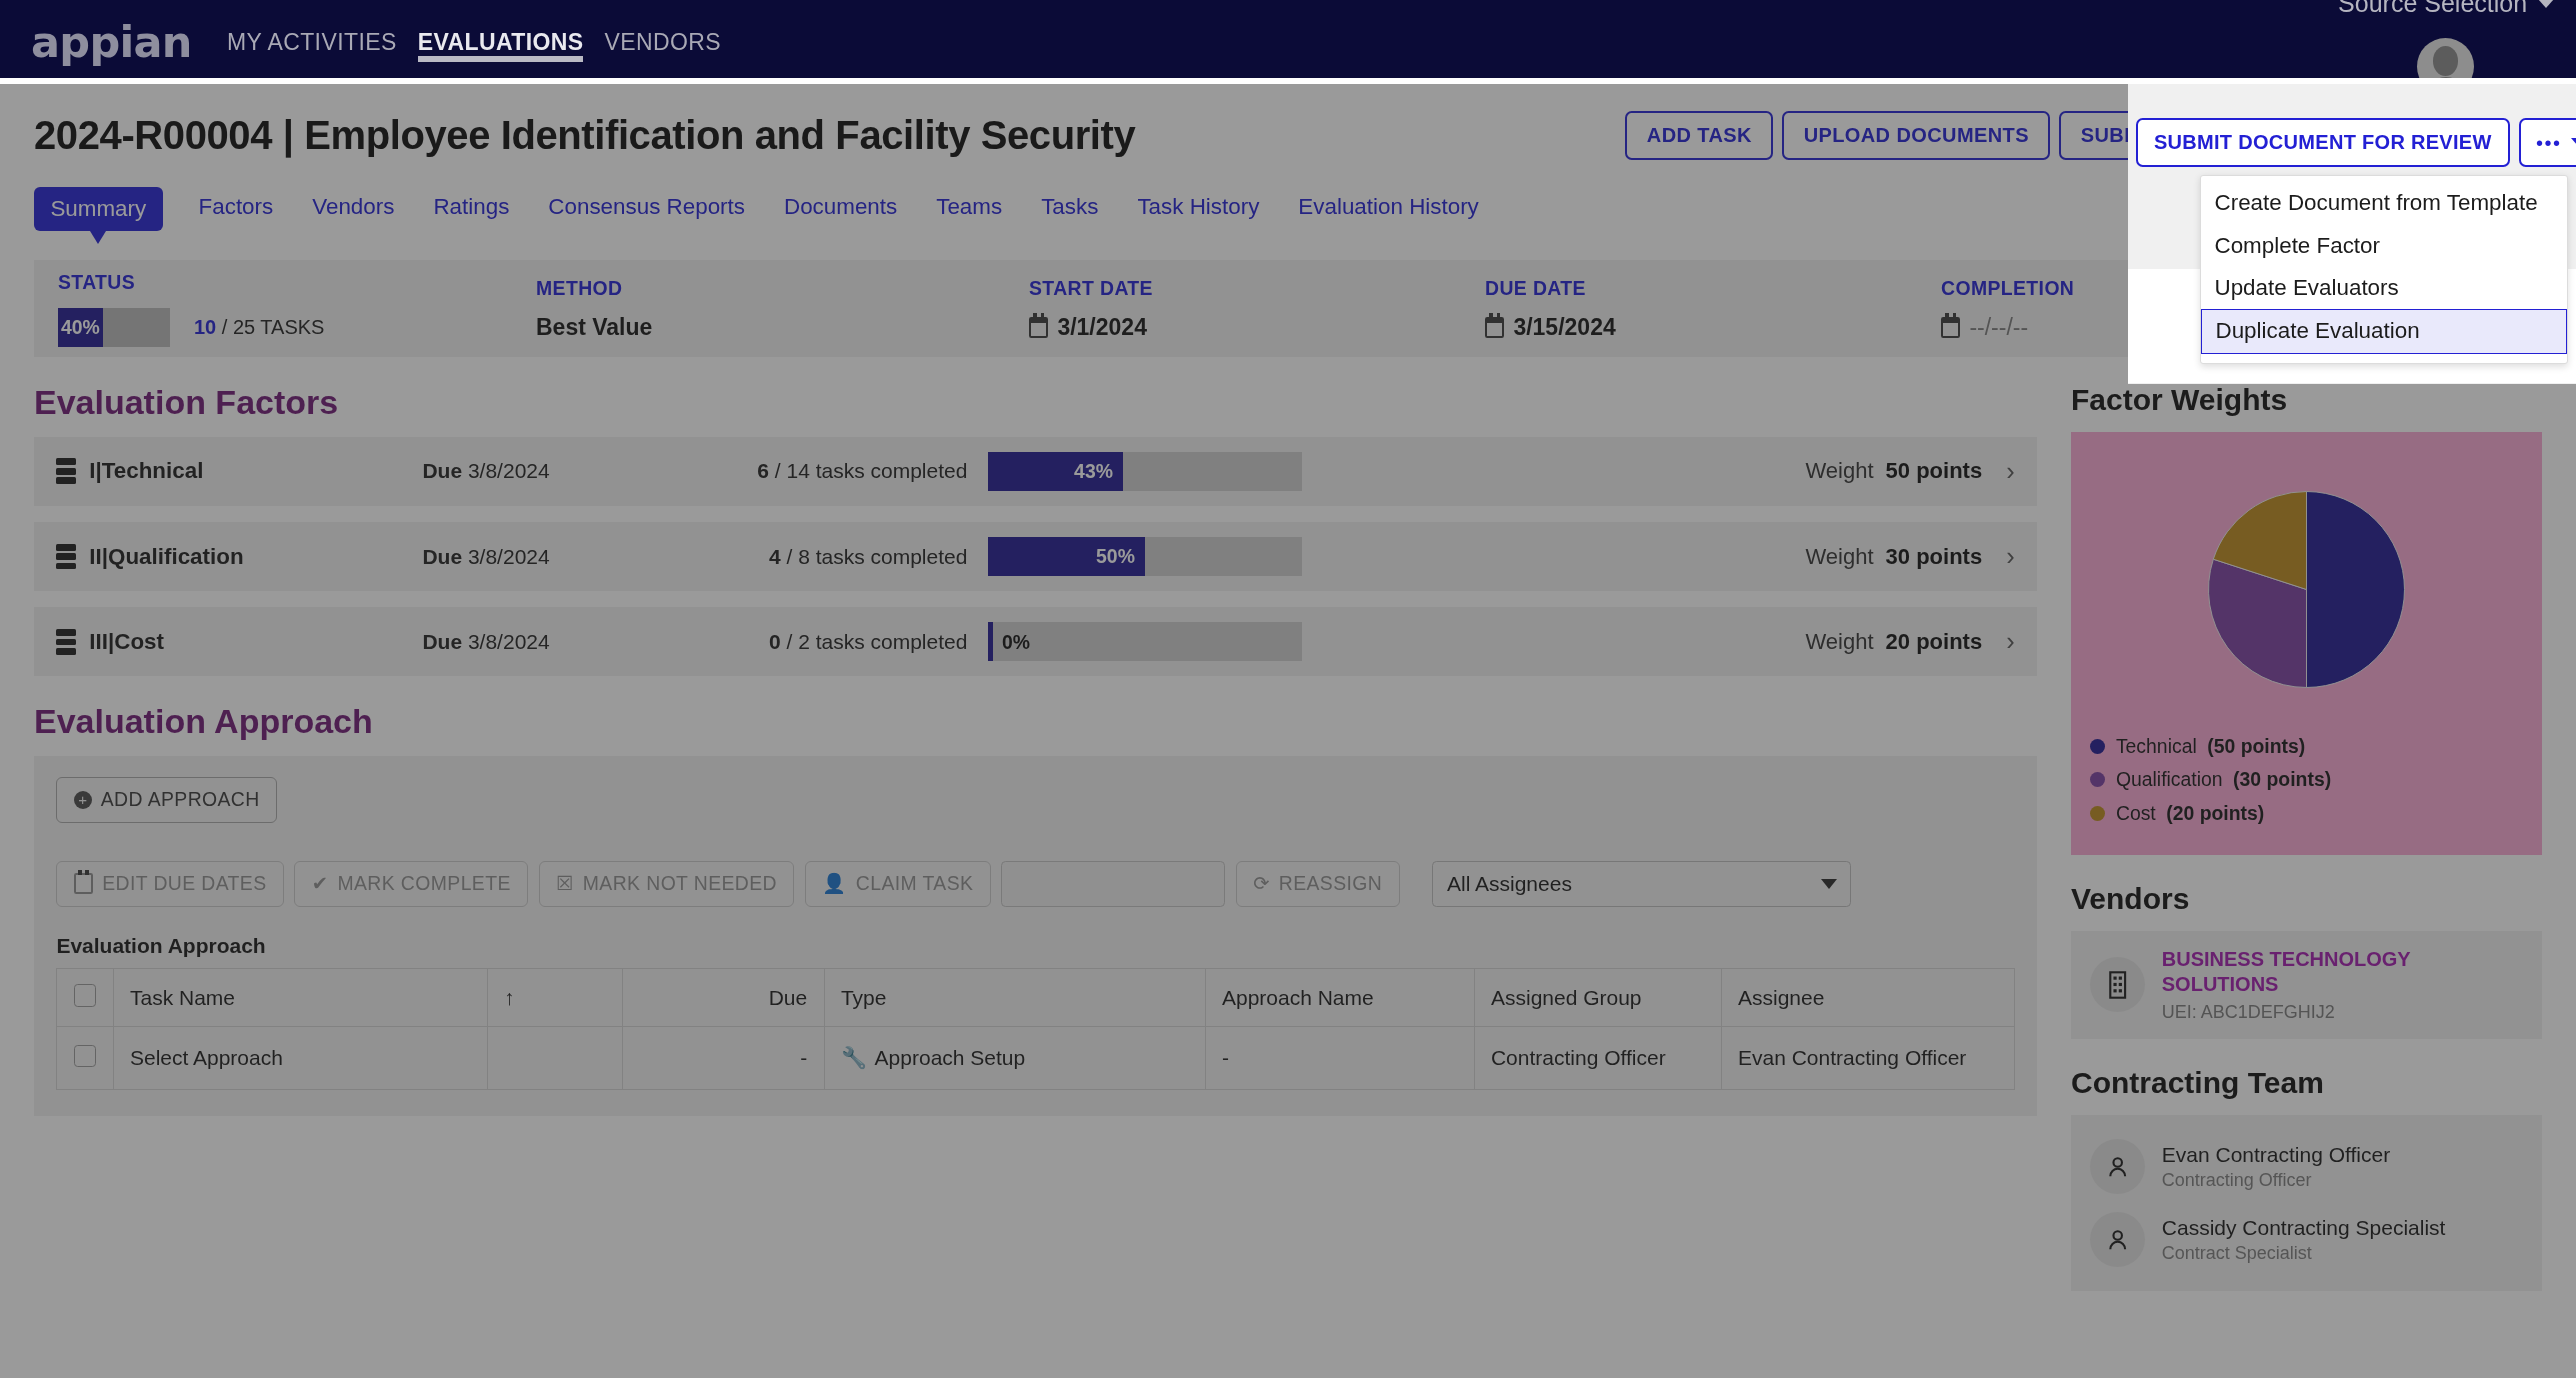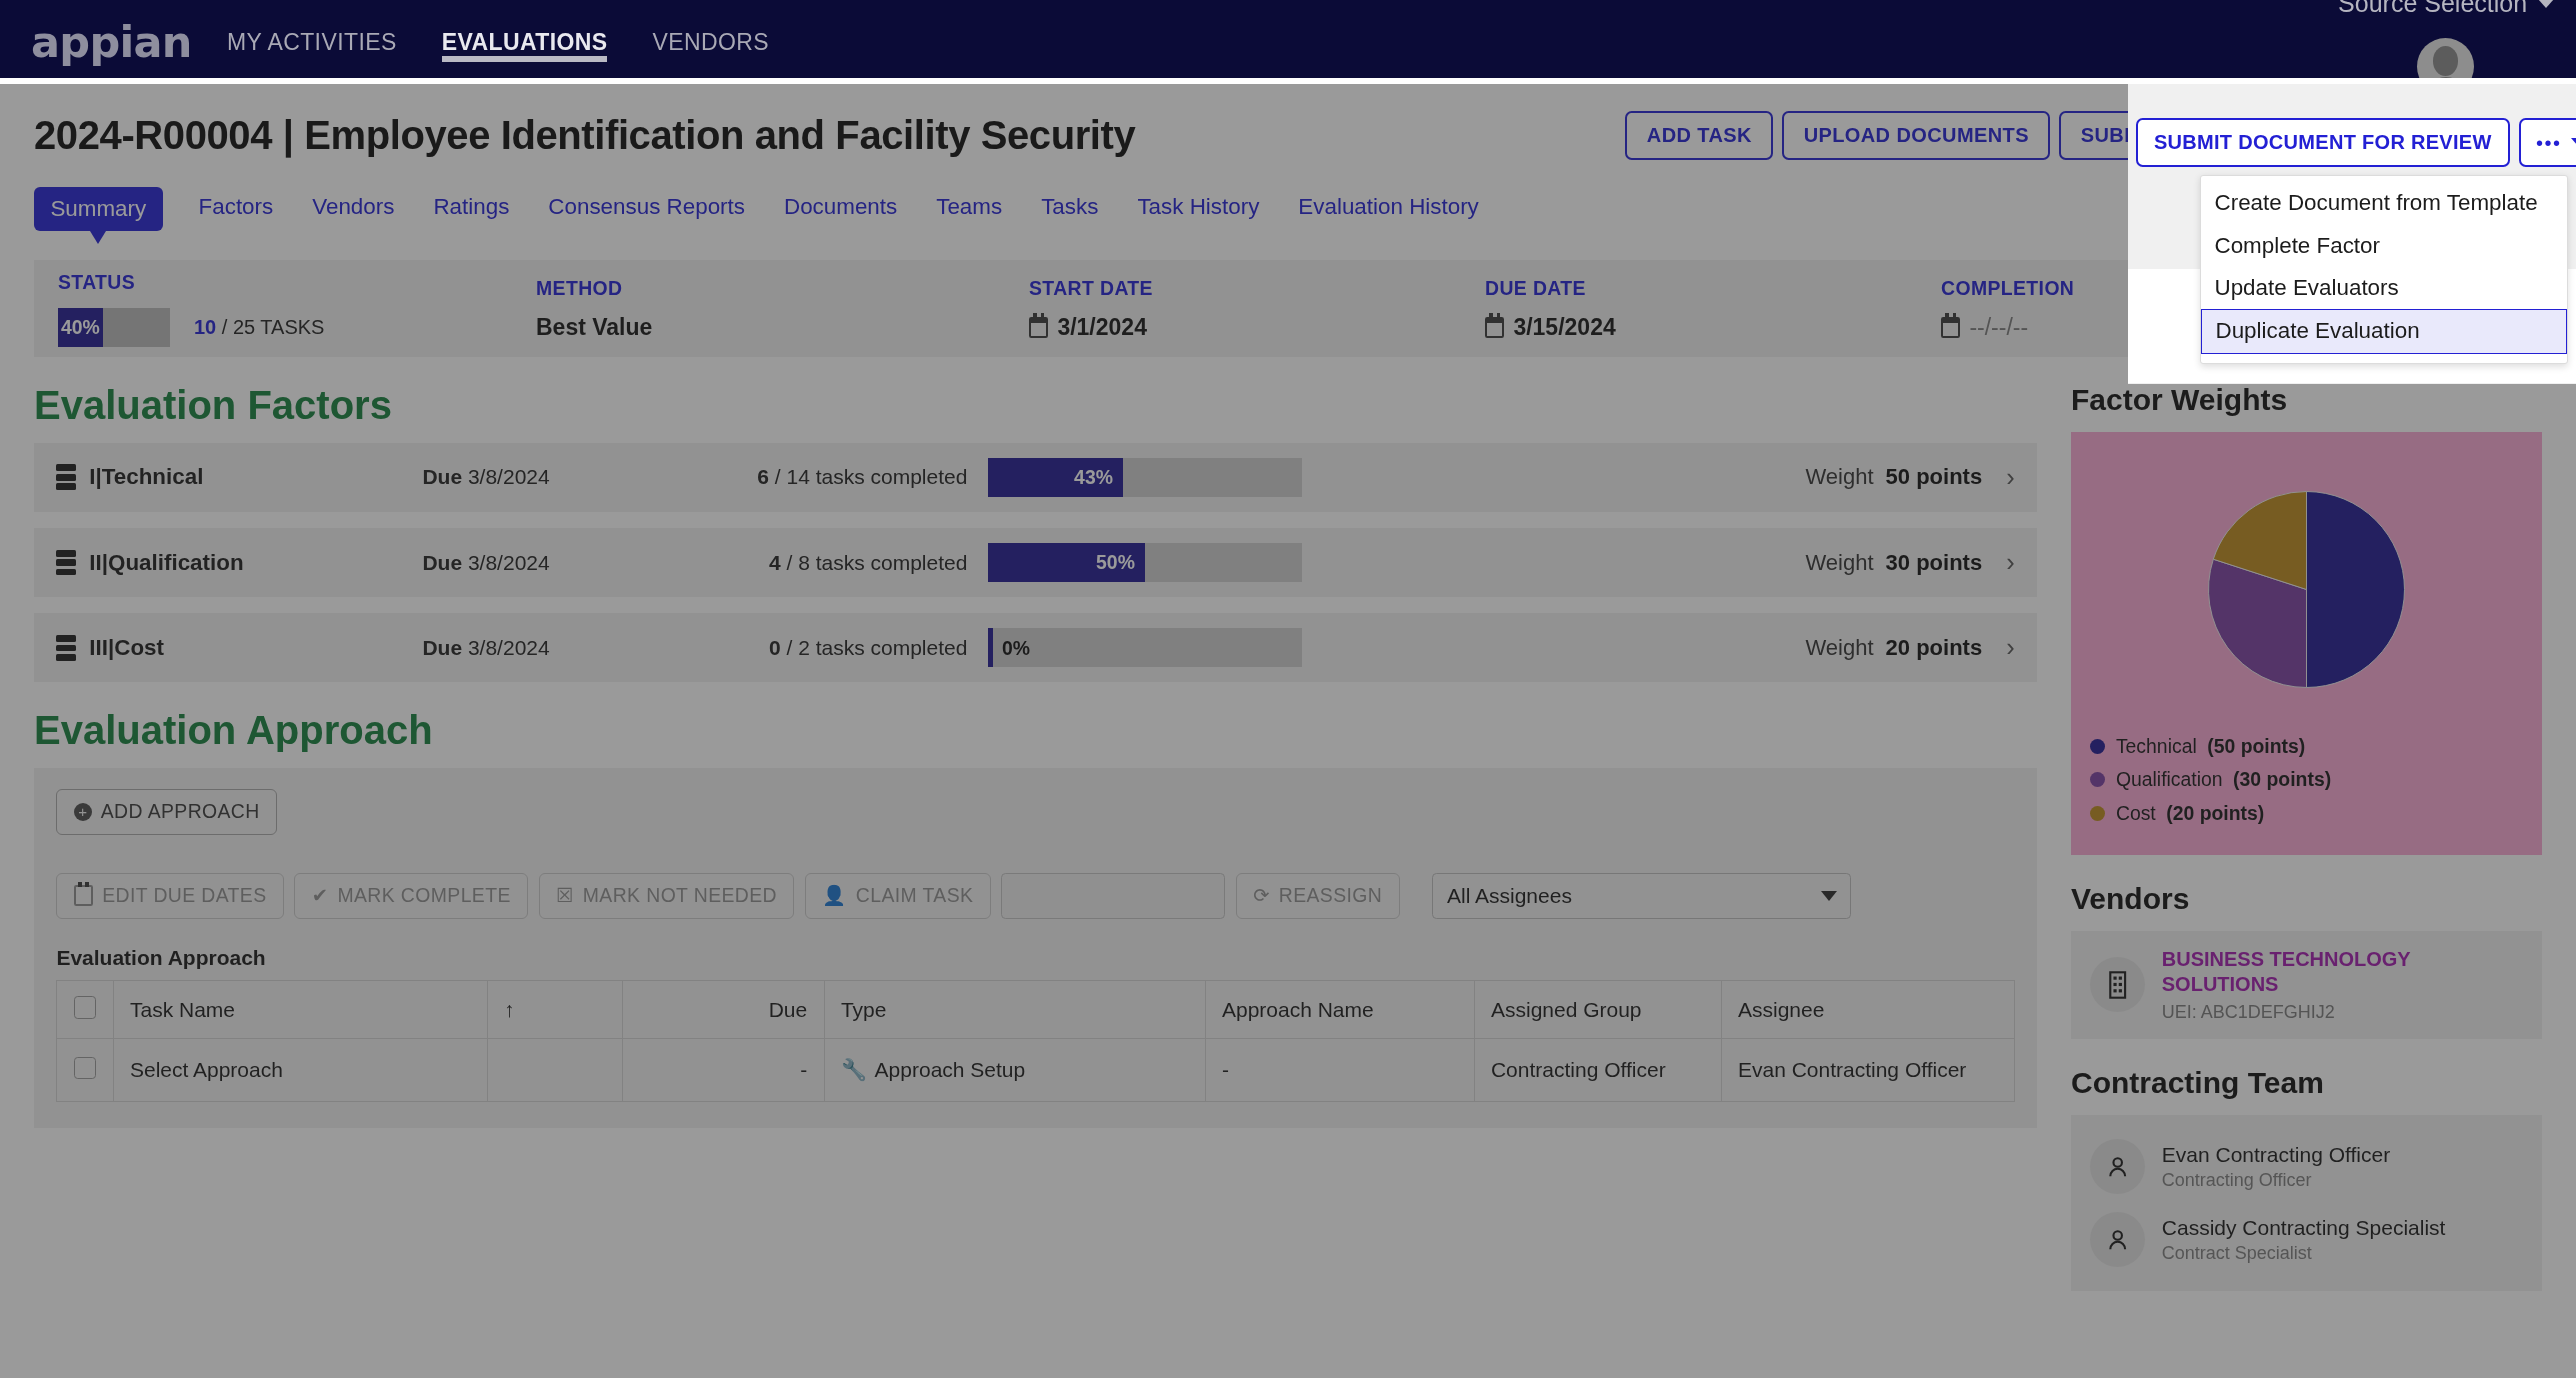--- a/index.html
+++ b/index.html
@@ -15,21 +15,21 @@
   .topnav {
     position: absolute; top: 0; left: 0; width: 2576px; height: 84px;
     background: #0b0b37; display: flex; align-items: center;
   }
   .brand {
     margin-left: 31px; width: 150px; height: 46px;
     color: #8e8e9e; font-size: 43px; font-weight: 700;
     letter-spacing: -0.7px; line-height: 46px;
     font-family: "DejaVu Sans", sans-serif;
   }
-  .topnav-links { display: flex; align-items: center; margin-left: 46px; gap: 45px; height: 84px; }
+  .topnav-links { display: flex; align-items: center; margin-left: 46px; gap: 21px; height: 84px; }
   .topnav-link {
     color: #a9a9b5; font-size: 23px; letter-spacing: 0.4px;
     height: 84px; display: flex; align-items: center; position: relative;
     text-transform: uppercase;
   }
   .topnav-link.active { color: #e9e9ef; font-weight: 700; }
   .topnav-link.active::after {
     content: ""; position: absolute; left: 0; right: 0; bottom: 22.4px;
     height: 5.2px; background: #b9b9c4;
   }
@@ -98,21 +98,21 @@
   .cal-ico { width: 19.4px; height: 21px; border: 2.2px solid #3a3a3a; border-radius: 2.2px; position: relative; display:inline-block;}
   .cal-ico::before{content:"";position:absolute;top:-5.2px;left:2.2px;width:3.7px;height:5.2px;background:#3a3a3a;}
   .cal-ico::after{content:"";position:absolute;top:-5.2px;right:2.2px;width:3.7px;height:5.2px;background:#3a3a3a;}
   .cal-top { position:absolute; top:0; left:0; right:0; height:4.5px; background:#3a3a3a;}
 
   
   .split { display: flex; padding: 0 34px; margin-top: 25.4px; gap: 34px; }
   .main-col { width: 2003px; }
   .side-col { width: 471px; }
 
-  .section-title { font-size: 40px; font-weight: 700; color: #15803d; margin-bottom: 15px;}
+  .section-title { font-size: 34px; font-weight: 700; color: #701a75; margin-bottom: 15px;}
 
   .factor-row {
     background: #f0f0f0; height: 69px; display: flex; align-items: center;
     padding: 0 22.4px; margin-bottom: 16.4px;
   }
   .fr-name { display: flex; align-items: center; gap: 13.5px; width: 366px; font-size: 22.4px; font-weight: 700; color:#1d1d1d;}
   .stack-ico { width: 19.4px; height: 25.4px; display:flex; flex-direction:column; justify-content:space-between;}
   .stack-ico i { display:block; height:6.7px; background:#1d1d1d; border-radius:1.5px;}
   .fr-due { font-size: 21px; color:#222; width: 321px;}
   .fr-due b { font-weight: 700; }

